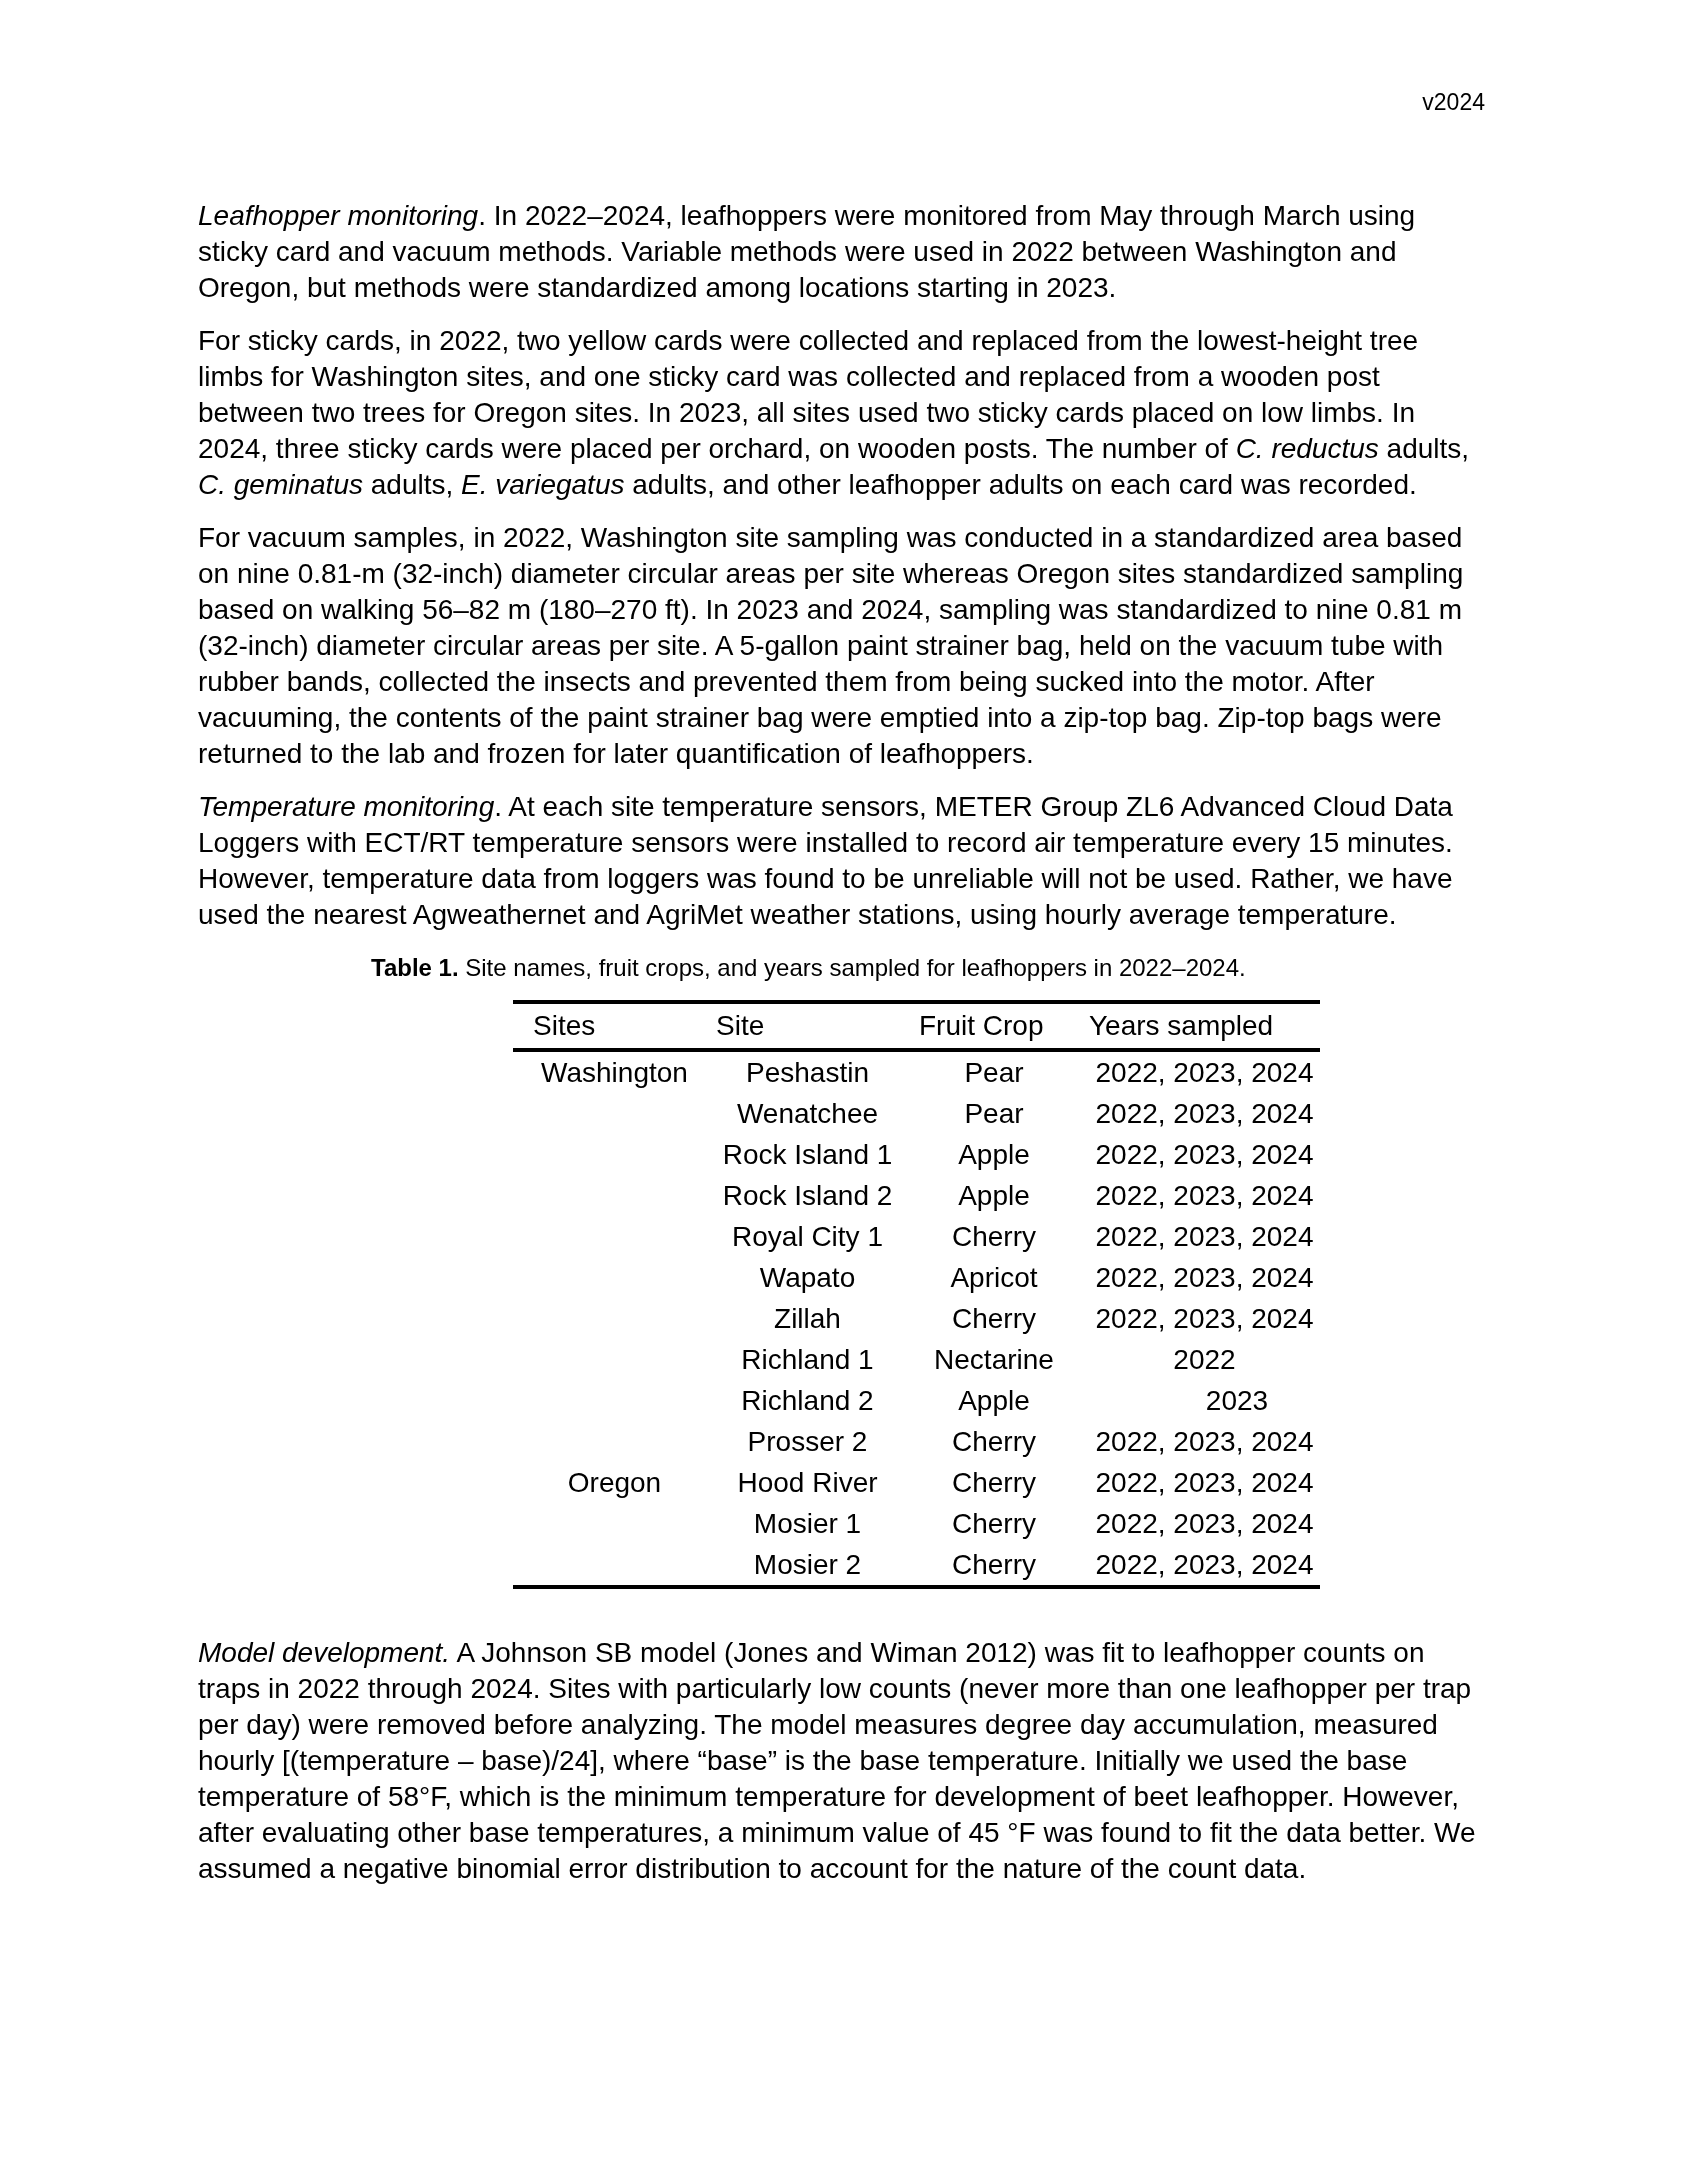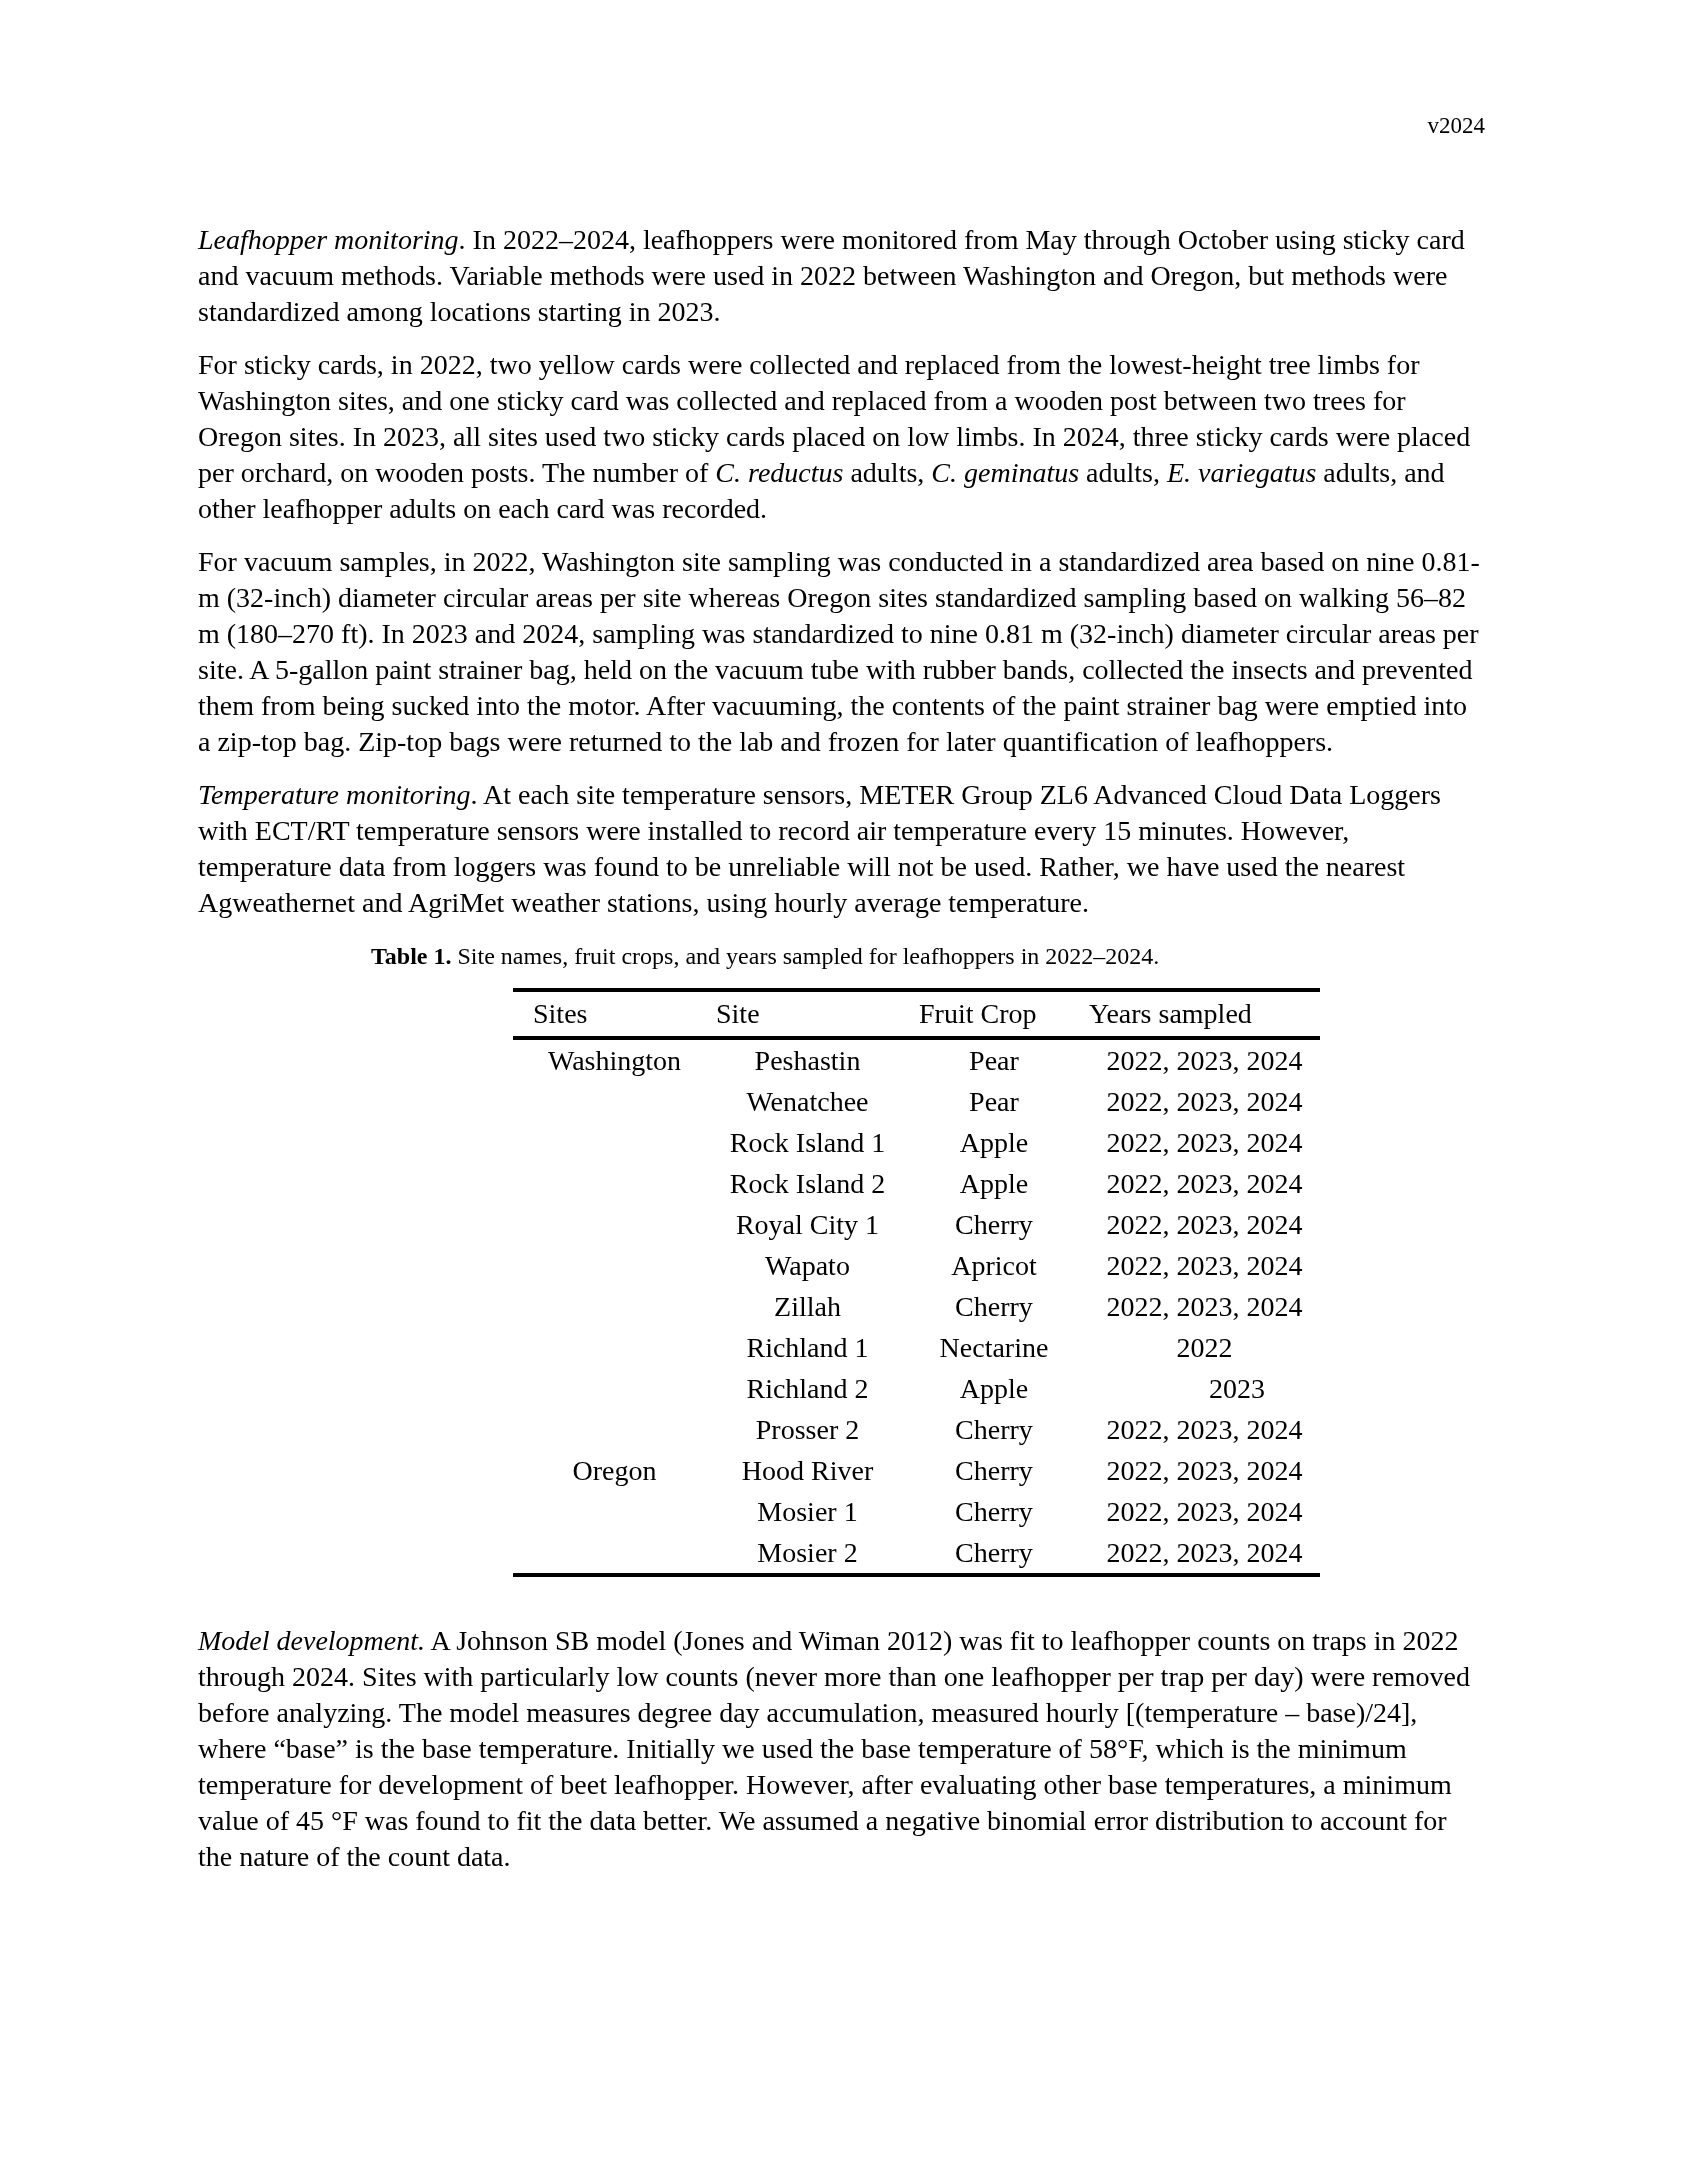--- a/index.html
+++ b/index.html
@@ -7,22 +7,22 @@
     padding: 0;
     background: #ffffff;
   }
   .page {
     position: relative;
     width: 1683px;
     height: 2178px;
     box-sizing: border-box;
     background: #ffffff;
     color: #000000;
-    font-family: Liberation Serif, serif;
-    padding: 111px 198px 0 198px;
+    font-family: Liberation Sans, sans-serif;
+    padding: 87px 198px 0 198px;
     overflow: hidden;
   }
   .version {
     text-align: right;
     font-size: 23px;
     line-height: 30px;
     height: 30px;
     margin-bottom: 81px;
   }
   .para {
@@ -70,21 +70,21 @@
   .col-years { width: 231px; }
   .model-para { margin-top: 46px; }
 </style>
 </head>
 <body>
 
 <div class="page">
 
   <div class="version">v2024</div>
 
-  <p class="para"><span class="it">Leafhopper monitoring</span><span>. In 2022–2024, leafhoppers were monitored from May through October using sticky card and vacuum methods. Variable methods were used in 2022 between Washington and Oregon, but methods were standardized among locations starting in 2023.</span></p>
+  <p class="para"><span class="it">Leafhopper monitoring</span><span>. In 2022–2024, leafhoppers were monitored from May through March using sticky card and vacuum methods. Variable methods were used in 2022 between Washington and Oregon, but methods were standardized among locations starting in 2023.</span></p>
 
   <p class="para"><span>For sticky cards, in 2022, two yellow cards were collected and replaced from the lowest-height tree limbs for Washington sites, and one sticky card was collected and replaced from a wooden post between two trees for Oregon sites. In 2023, all sites used two sticky cards placed on low limbs. In 2024, three sticky cards were placed per orchard, on wooden posts. The number of </span><span class="it">C. reductus</span><span> adults, </span><span class="it">C. geminatus</span><span> adults, </span><span class="it">E. variegatus</span><span> adults, and other leafhopper adults on each card was recorded.</span></p>
 
   <p class="para"><span>For vacuum samples, in 2022, Washington site sampling was conducted in a standardized area based on nine 0.81-m (32-inch) diameter circular areas per site whereas Oregon sites standardized sampling based on walking 56–82 m (180–270 ft). In 2023 and 2024, sampling was standardized to nine 0.81 m (32-inch) diameter circular areas per site. A 5-gallon paint strainer bag, held on the vacuum tube with rubber bands, collected the insects and prevented them from being sucked into the motor. After vacuuming, the contents of the paint strainer bag were emptied into a zip-top bag. Zip-top bags were returned to the lab and frozen for later quantification of leafhoppers.</span></p>
 
   <p class="para"><span class="it">Temperature monitoring</span><span>. At each site temperature sensors, METER Group ZL6 Advanced Cloud Data Loggers with ECT/RT temperature sensors were installed to record air temperature every 15 minutes. However, temperature data from loggers was found to be unreliable will not be used. Rather, we have used the nearest Agweathernet and AgriMet weather stations, using hourly average temperature.</span></p>
 
   <p class="caption"><span class="bd">Table 1.</span><span> Site names, fruit crops, and years sampled for leafhoppers in 2022–2024.</span></p>
 
   <table class="sites">

